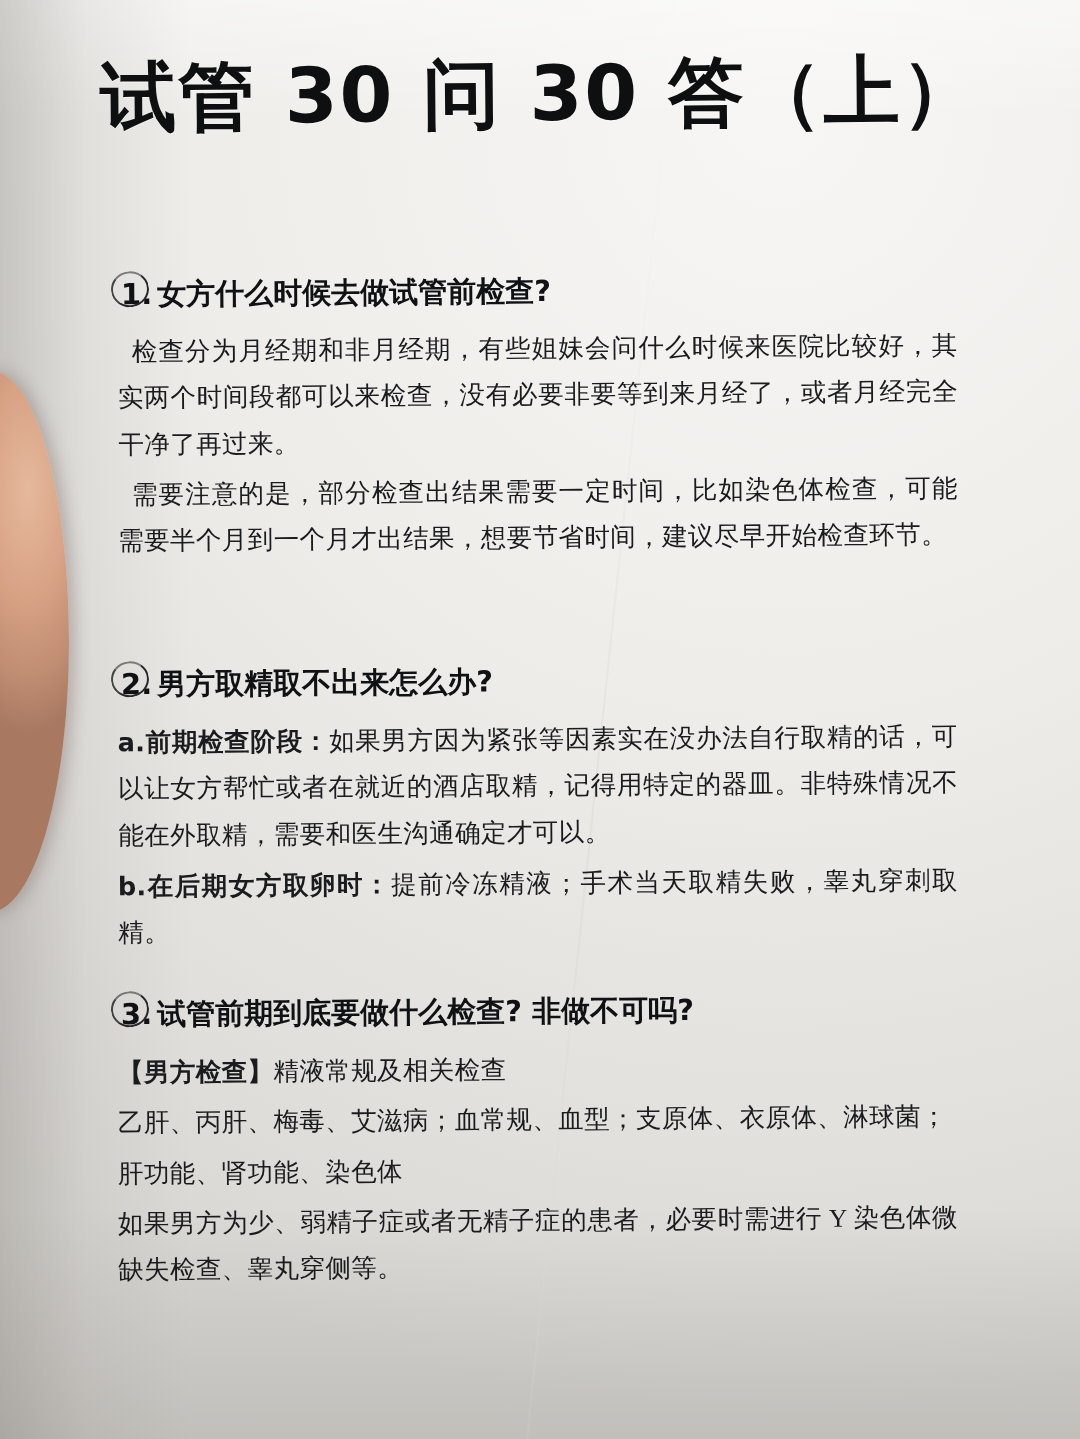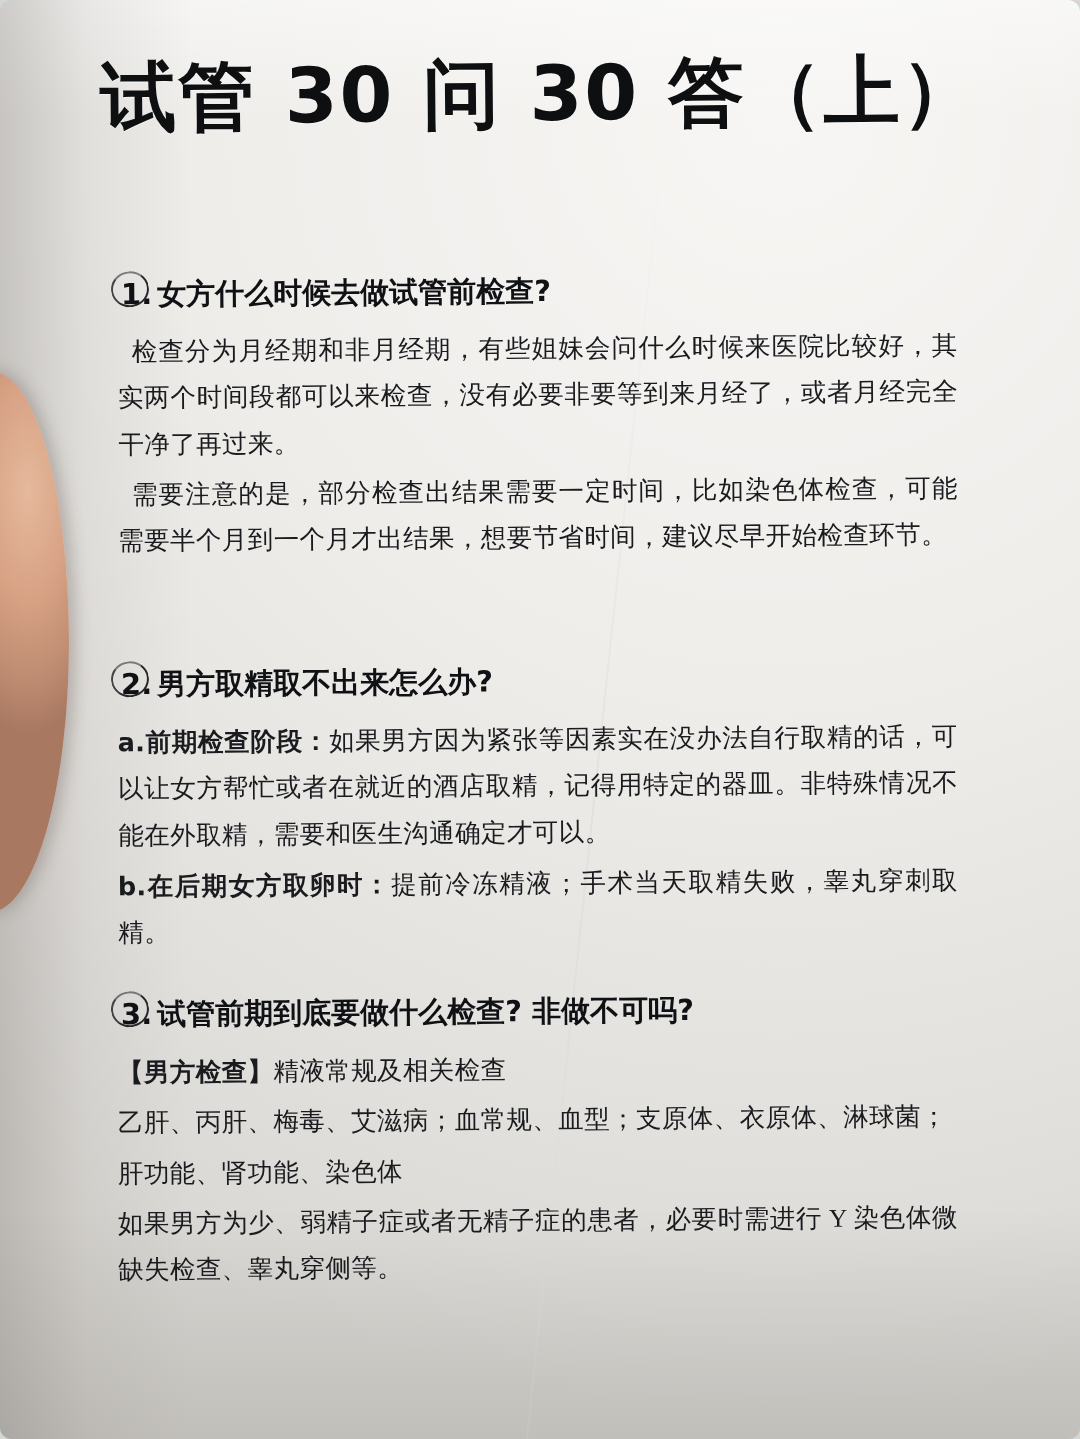--- a/index.html
+++ b/index.html
@@ -7,21 +7,20 @@
     padding: 0;
     background: #d8d6d3;
   }
   #page {
     position: relative;
     width: 1080px;
     height: 1439px;
     overflow: hidden;
     background: #0ea5e9;
     font-family: "Liberation Serif", "DejaVu Serif", serif;
-    border-radius: 12px;
   }
 
   
   .paper {
     position: absolute;
     inset: 0;
     background:
       radial-gradient(120% 90% at 72% 8%, #f7f6f4 0%, #eeedea 45%, #e3e1de 78%, #d9d7d3 100%),
       linear-gradient(100deg, #e6e4e1 0%, #f3f2f0 35%, #eceae7 70%, #dedcd8 100%);
   }

